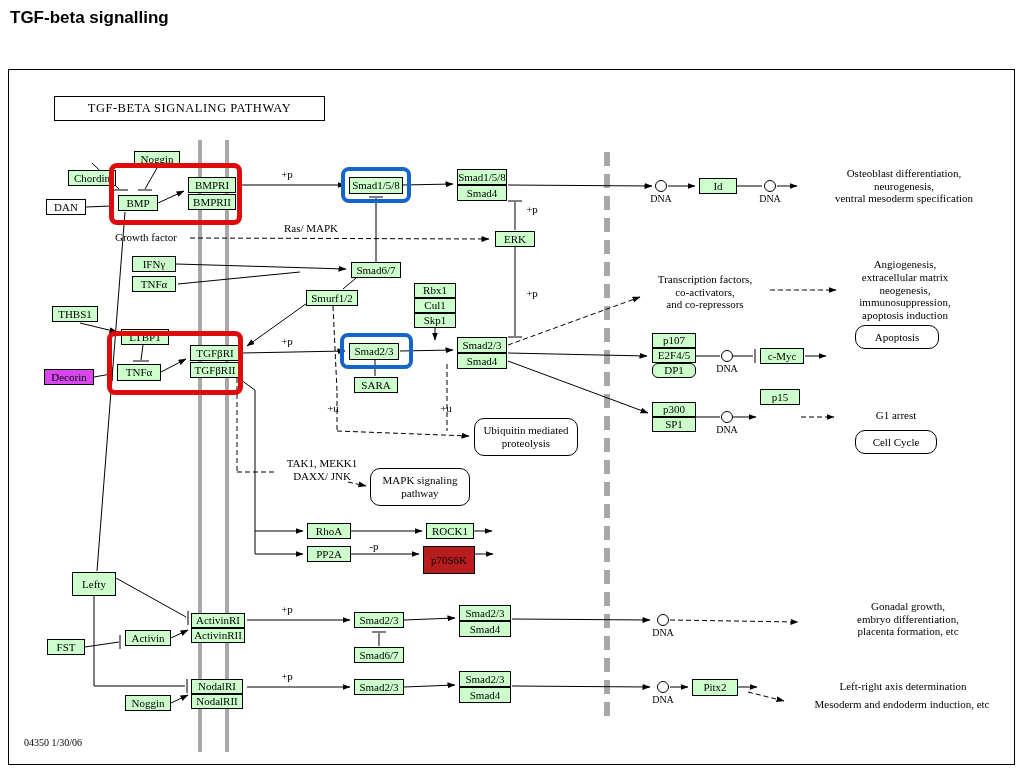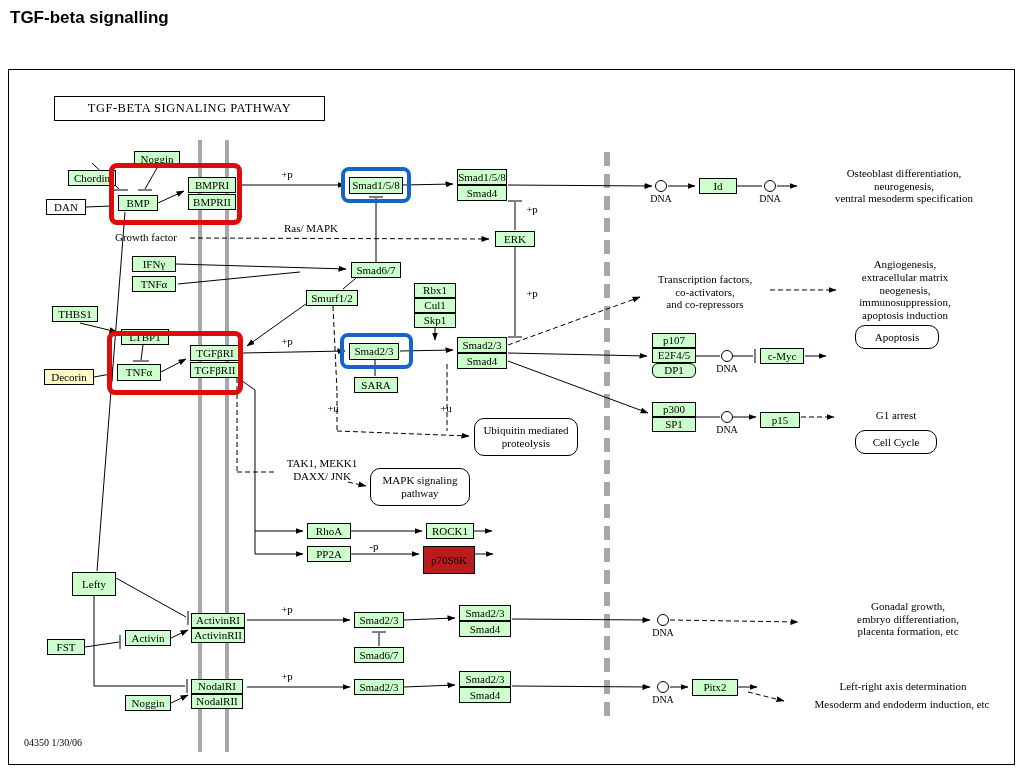--- a/index.html
+++ b/index.html
@@ -148,35 +148,35 @@
       <div class="node gene" style="left: 495px; top: 231px; width: 40px; height: 16px; background: rgb(204, 255, 204);">ERK</div>
       <div class="node gene" style="left: 132px; top: 256px; width: 44px; height: 16px; background: rgb(204, 255, 204);">IFNγ</div>
       <div class="node gene" style="left: 132px; top: 276px; width: 44px; height: 16px; background: rgb(204, 255, 204);">TNFα</div>
       <div class="node gene" style="left: 351px; top: 262px; width: 50px; height: 16px; background: rgb(204, 255, 204);">Smad6/7</div>
       <div class="node gene" style="left: 306px; top: 290px; width: 52px; height: 16px; background: rgb(204, 255, 204);">Smurf1/2</div>
       <div class="node gene" style="left: 414px; top: 283px; width: 42px; height: 15px; background: rgb(204, 255, 204);">Rbx1</div>
       <div class="node gene" style="left: 414px; top: 298px; width: 42px; height: 15px; background: rgb(204, 255, 204);">Cul1</div>
       <div class="node gene" style="left: 414px; top: 313px; width: 42px; height: 15px; background: rgb(204, 255, 204);">Skp1</div>
       <div class="node gene" style="left: 52px; top: 306px; width: 46px; height: 16px; background: rgb(204, 255, 204);">THBS1</div>
       <div class="node gene" style="left: 121px; top: 329px; width: 48px; height: 16px; background: rgb(204, 255, 204);">LTBP1</div>
-      <div class="node gene" style="left: 44px; top: 369px; width: 50px; height: 16px; background: #fef9c3;">Decorin</div>
+      <div class="node gene" style="left: 44px; top: 369px; width: 50px; height: 16px; background: #d946ef;">Decorin</div>
       <div class="node gene" style="left: 117px; top: 364px; width: 44px; height: 17px; background: rgb(204, 255, 204);">TNFα</div>
       <div class="node gene" style="left: 190px; top: 345px; width: 50px; height: 16px; background: rgb(204, 255, 204);">TGFβRI</div>
       <div class="node gene" style="left: 190px; top: 362px; width: 50px; height: 16px; background: rgb(204, 255, 204);">TGFβRII</div>
       <div class="node gene" style="left: 349px; top: 343px; width: 50px; height: 17px; background: rgb(204, 255, 204);">Smad2/3</div>
       <div class="node gene" style="left: 354px; top: 377px; width: 44px; height: 16px; background: rgb(204, 255, 204);">SARA</div>
       <div class="node gene" style="left: 457px; top: 337px; width: 50px; height: 16px; background: rgb(204, 255, 204);">Smad2/3</div>
       <div class="node gene" style="left: 457px; top: 353px; width: 50px; height: 16px; background: rgb(204, 255, 204);">Smad4</div>
       <div class="node gene" style="left: 652px; top: 333px; width: 44px; height: 15px; background: rgb(204, 255, 204);">p107</div>
       <div class="node gene" style="left: 652px; top: 348px; width: 44px; height: 15px; background: rgb(204, 255, 204);">E2F4/5</div>
       <div class="node gene" style="left: 652px; top: 363px; width: 44px; height: 15px; background: rgb(204, 255, 204); border-radius: 6px;">DP1</div>
       <div class="node gene" style="left: 760px; top: 348px; width: 44px; height: 16px; background: rgb(204, 255, 204);">c-Myc</div>
       <div class="node gene" style="left: 652px; top: 402px; width: 44px; height: 15px; background: rgb(204, 255, 204);">p300</div>
       <div class="node gene" style="left: 652px; top: 417px; width: 44px; height: 15px; background: rgb(204, 255, 204);">SP1</div>
-      <div class="node gene" style="left: 760px; top: 412px; width: 40px; height: 16px; background: rgb(204, 255, 204);">p15</div>
+      <div class="node gene" style="left: 760px; top: 389px; width: 40px; height: 16px; background: rgb(204, 255, 204);">p15</div>
       <div class="node gene" style="left: 307px; top: 523px; width: 44px; height: 16px; background: rgb(204, 255, 204);">RhoA</div>
       <div class="node gene" style="left: 426px; top: 523px; width: 48px; height: 16px; background: rgb(204, 255, 204);">ROCK1</div>
       <div class="node gene" style="left: 307px; top: 546px; width: 44px; height: 16px; background: rgb(204, 255, 204);">PP2A</div>
       <div class="node gene" style="left: 423px; top: 546px; width: 52px; height: 28px; background: #b91c1c;">p70S6K</div>
       <div class="node gene" style="left: 72px; top: 572px; width: 44px; height: 24px; background: rgb(204, 255, 204);">Lefty</div>
       <div class="node gene" style="left: 47px; top: 639px; width: 38px; height: 16px; background: rgb(204, 255, 204);">FST</div>
       <div class="node gene" style="left: 125px; top: 630px; width: 46px; height: 16px; background: rgb(204, 255, 204);">Activin</div>
       <div class="node gene" style="left: 191px; top: 613px; width: 54px; height: 15px; background: rgb(204, 255, 204);">ActivinRI</div>
       <div class="node gene" style="left: 191px; top: 628px; width: 54px; height: 15px; background: rgb(204, 255, 204);">ActivinRII</div>
       <div class="node gene" style="left: 354px; top: 612px; width: 50px; height: 16px; background: rgb(204, 255, 204);">Smad2/3</div>

